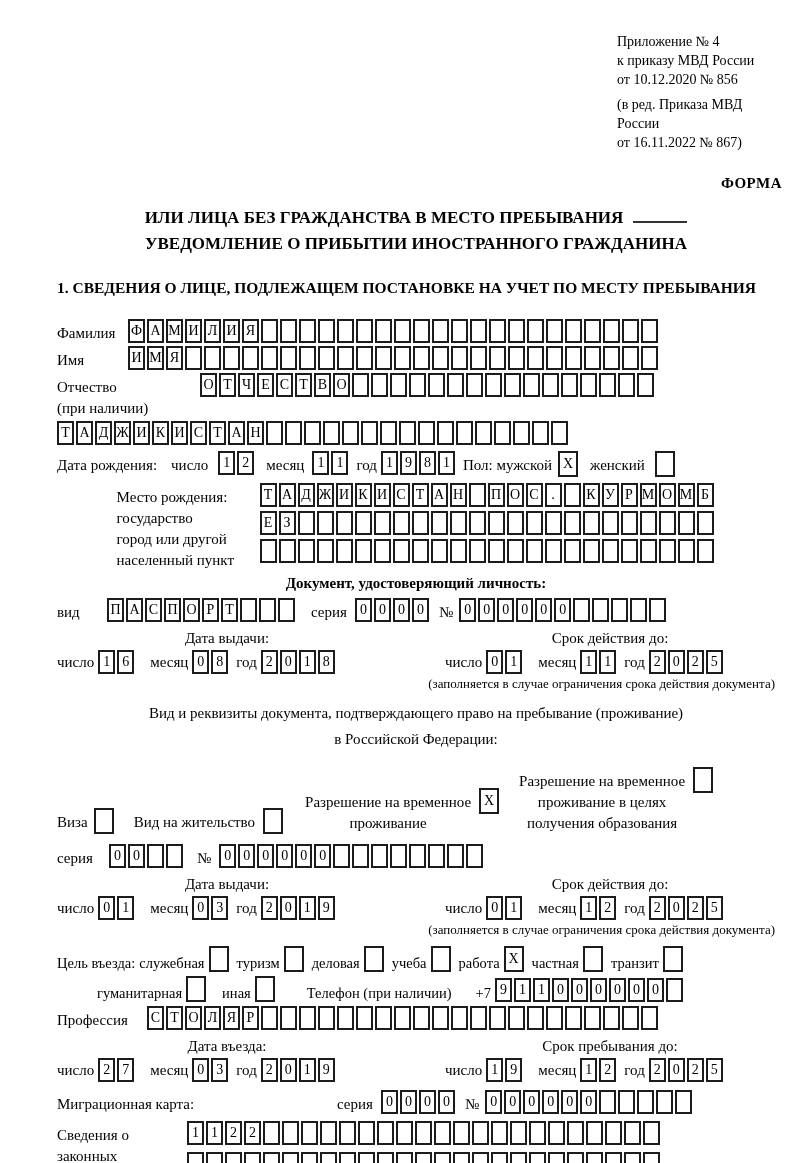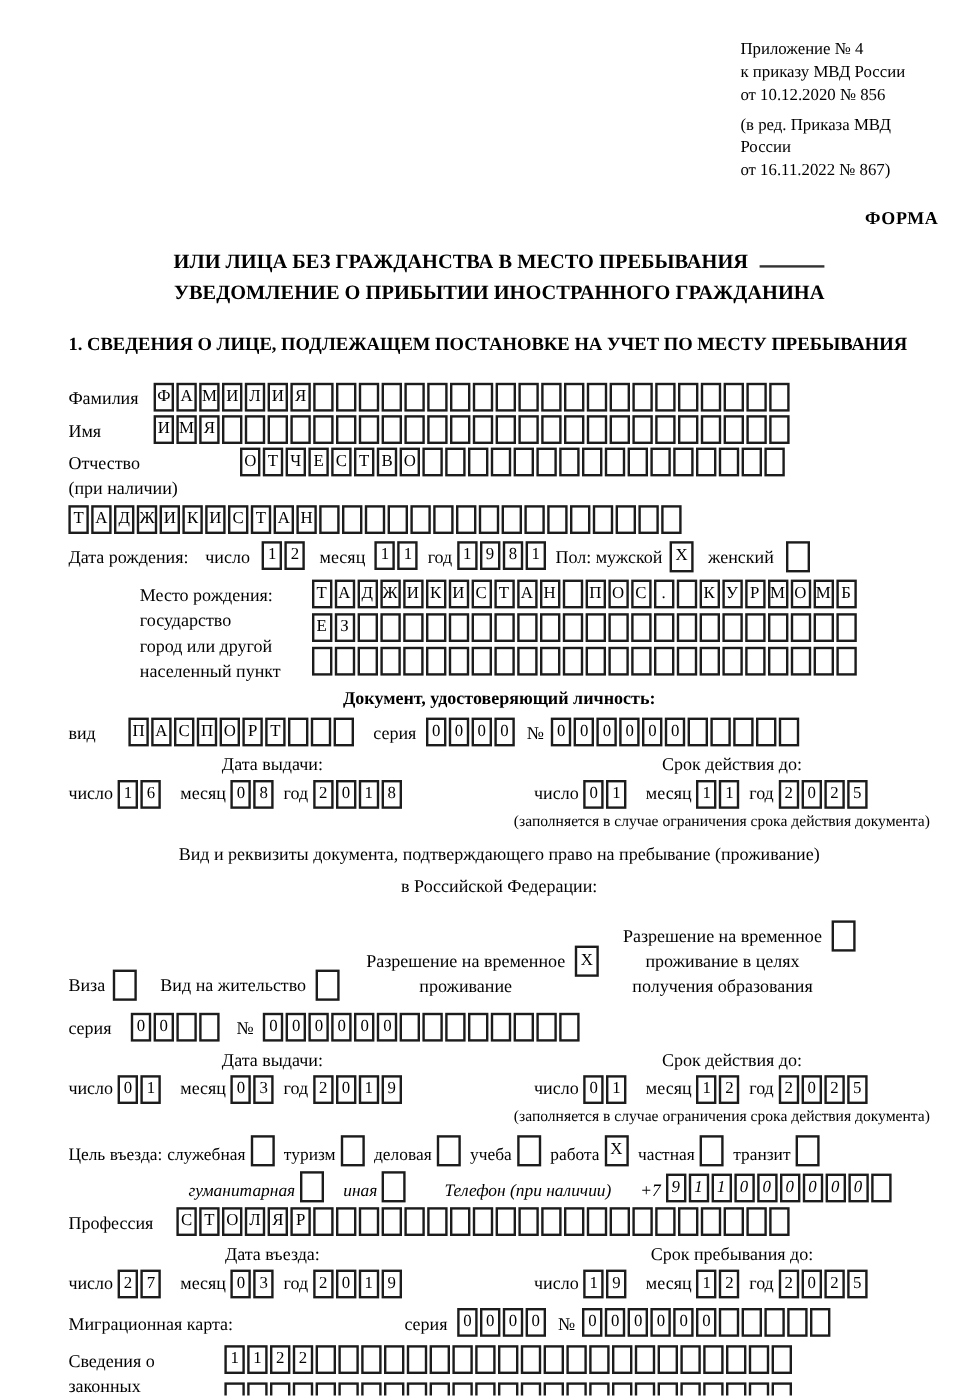--- a/index.html
+++ b/index.html
@@ -550,21 +550,21 @@
     <span class="plabel">частная</span>
     <span class="cells cbx">
         <span class="cell"></span>
       </span>
     <span class="plabel">транзит</span>
     <span class="cells cbx">
         <span class="cell"></span>
       </span>
   </div>
 
-  <div class="purpose" style="margin-top:4px; margin-left:100px;font-style:italic;">
+  <div class="purpose" style="margin-top:4px; margin-left:40px;">
     <span class="plabel">гуманитарная</span>
     <span class="cells cbx">
         <span class="cell"></span>
       </span>
     <span class="plabel" style="margin-left:8px;">иная</span>
     <span class="cells cbx">
         <span class="cell"></span>
       </span>
     <span class="plabel" style="margin-left:24px;">Телефон (при наличии)</span>
     <span class="plabel" style="margin-left:20px;">+7</span>

